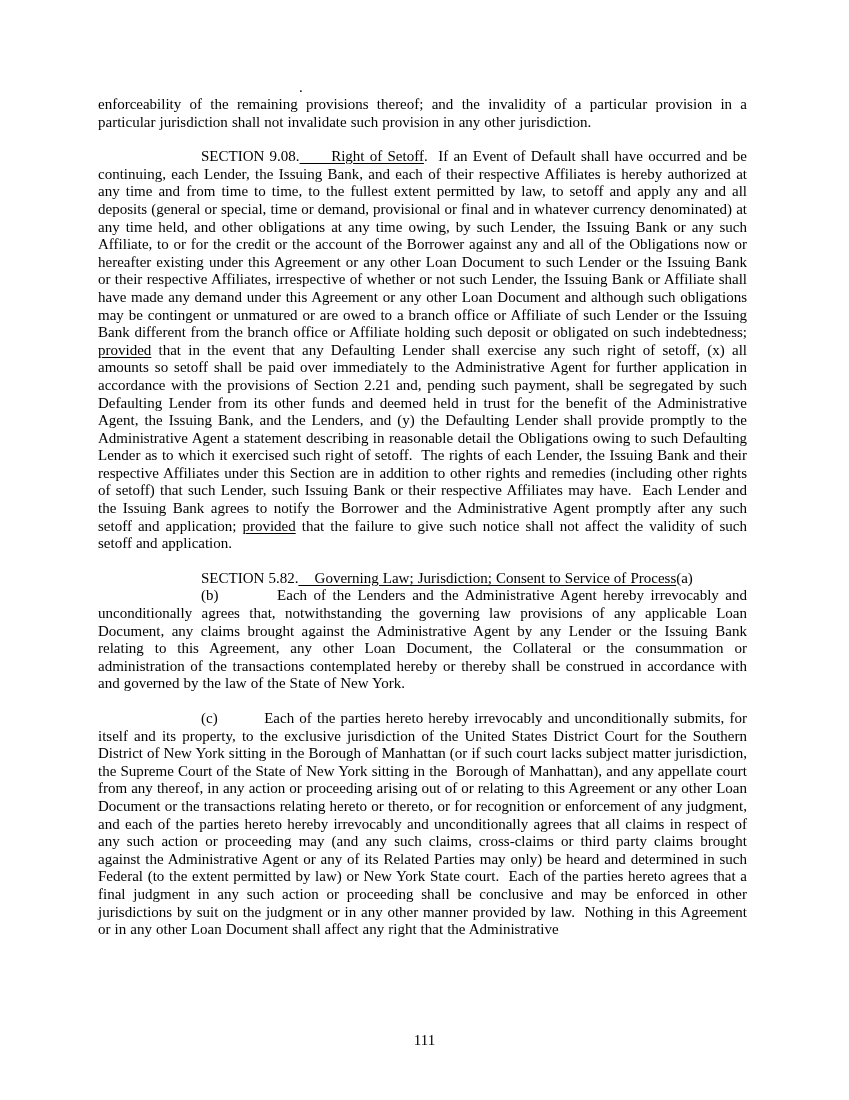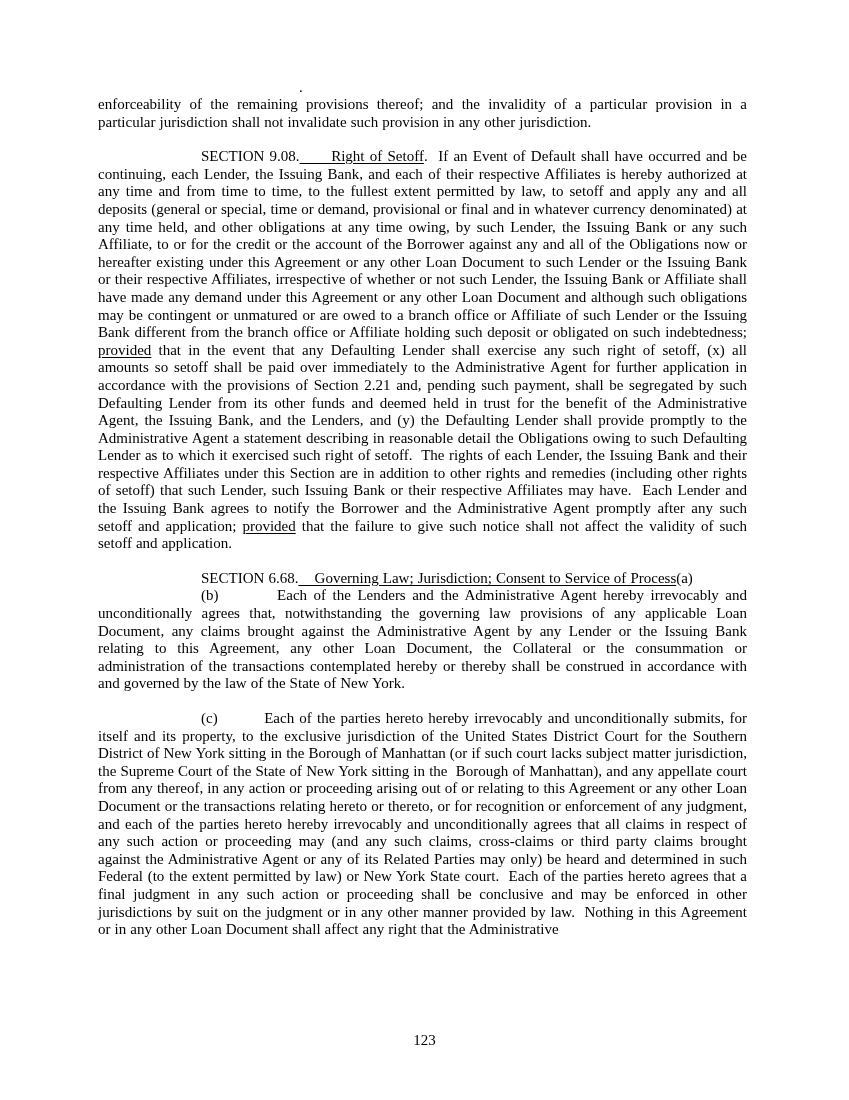--- a/index.html
+++ b/index.html
@@ -47,19 +47,19 @@
 </style>
 </head>
 <body>
 
 <div class="page">
   <span class="stray-mark">.</span>
 
   <div class="text-block" id="paragraphs">
       <p class="para"><span>enforceability of the remaining provisions thereof; and the invalidity of a particular provision in a particular jurisdiction shall not invalidate such provision in any other jurisdiction.</span></p>
       <p class="para indent"><span>SECTION 9.08.</span><span class="u">&nbsp;&nbsp;&nbsp;&nbsp;&nbsp;&nbsp;Right of Setoff</span><span>.&nbsp; If an Event of Default shall have occurred and be continuing, each Lender, the Issuing Bank, and each of their respective Affiliates is hereby authorized at any time and from time to time, to the fullest extent permitted by law, to setoff and apply any and all deposits (general or special, time or demand, provisional or final and in whatever currency denominated) at any time held, and other obligations at any time owing, by such Lender, the Issuing Bank or any such Affiliate, to or for the credit or the account of the Borrower against any and all of the Obligations now or hereafter existing under this Agreement or any other Loan Document to such Lender or the Issuing Bank or their respective Affiliates, irrespective of whether or not such Lender, the Issuing Bank or Affiliate shall have made any demand under this Agreement or any other Loan Document and although such obligations may be contingent or unmatured or are owed to a branch office or Affiliate of such Lender or the Issuing Bank different from the branch office or Affiliate holding such deposit or obligated on such indebtedness; </span><span class="u">provided</span><span> that in the event that any Defaulting Lender shall exercise any such right of setoff, (x) all amounts so setoff shall be paid over immediately to the Administrative Agent for further application in accordance with the provisions of Section&nbsp;2.21 and, pending such payment, shall be segregated by such Defaulting Lender from its other funds and deemed held in trust for the benefit of the Administrative Agent, the Issuing Bank, and the Lenders, and (y) the Defaulting Lender shall provide promptly to the Administrative Agent a statement describing in reasonable detail the Obligations owing to such Defaulting Lender as to which it exercised such right of setoff.&nbsp; The rights of each Lender, the Issuing Bank and their respective Affiliates under this Section are in addition to other rights and remedies (including other rights of setoff) that such Lender, such Issuing Bank or their respective Affiliates may have.&nbsp; Each Lender and the Issuing Bank agrees to notify the Borrower and the Administrative Agent promptly after any such setoff and application; </span><span class="u">provided</span><span> that the failure to give such notice shall not affect the validity of such setoff and application.</span></p>
-      <p class="para indent tight"><span>SECTION 6.68.</span><span class="u">&nbsp;&nbsp;&nbsp;&nbsp;Governing Law; Jurisdiction; Consent to Service of Process</span><span>(a)</span></p>
+      <p class="para indent tight"><span>SECTION 5.82.</span><span class="u">&nbsp;&nbsp;&nbsp;&nbsp;Governing Law; Jurisdiction; Consent to Service of Process</span><span>(a)</span></p>
       <p class="para indent"><span>(b)</span><span>&nbsp;&nbsp;&nbsp;&nbsp;&nbsp;&nbsp;&nbsp;&nbsp;&nbsp;</span><span>Each of the Lenders and the Administrative Agent hereby irrevocably and unconditionally agrees that, notwithstanding the governing law provisions of any applicable Loan Document, any claims brought against the Administrative Agent by any Lender or the Issuing Bank relating to this Agreement, any other Loan Document, the Collateral or the consummation or administration of the transactions contemplated hereby or thereby shall be construed in accordance with and governed by the law of the State of New York.</span></p>
       <p class="para indent"><span>(c)</span><span>&nbsp;&nbsp;&nbsp;&nbsp;&nbsp;&nbsp;&nbsp;&nbsp;&nbsp;</span><span>Each of the parties hereto hereby irrevocably and unconditionally submits, for itself and its property, to the exclusive jurisdiction of the United States District Court for the Southern District of New York sitting in the Borough of Manhattan (or if such court lacks subject matter jurisdiction, the Supreme Court of the State of New York sitting in the&nbsp; Borough of Manhattan), and any appellate court from any thereof, in any action or proceeding arising out of or relating to this Agreement or any other Loan Document or the transactions relating hereto or thereto, or for recognition or enforcement of any judgment, and each of the parties hereto hereby irrevocably and unconditionally agrees that all claims in respect of any such action or proceeding may (and any such claims, cross-claims or third party claims brought against the Administrative Agent or any of its Related Parties may only) be heard and determined in such Federal (to the extent permitted by law) or New York State court.&nbsp; Each of the parties hereto agrees that a final judgment in any such action or proceeding shall be conclusive and may be enforced in other jurisdictions by suit on the judgment or in any other manner provided by law.&nbsp; Nothing in this Agreement or in any other Loan Document shall affect any right that the Administrative</span></p>
     </div>
 
-  <div class="page-number">123</div>
+  <div class="page-number">111</div>
 </div>
 
 </body></html>

